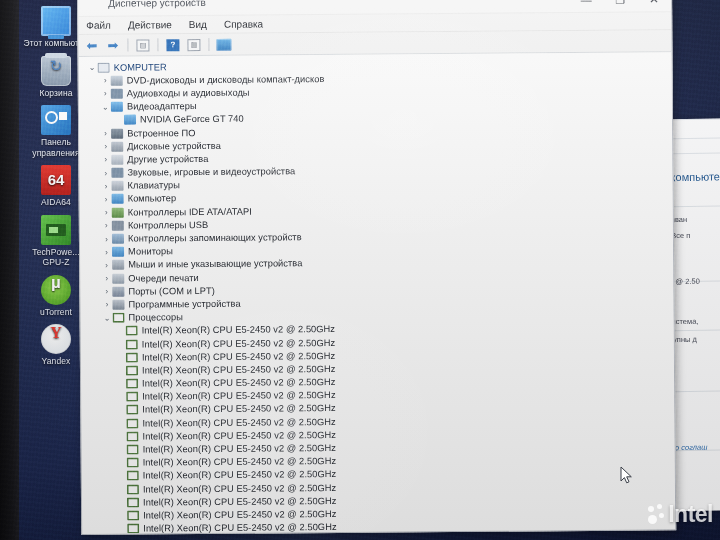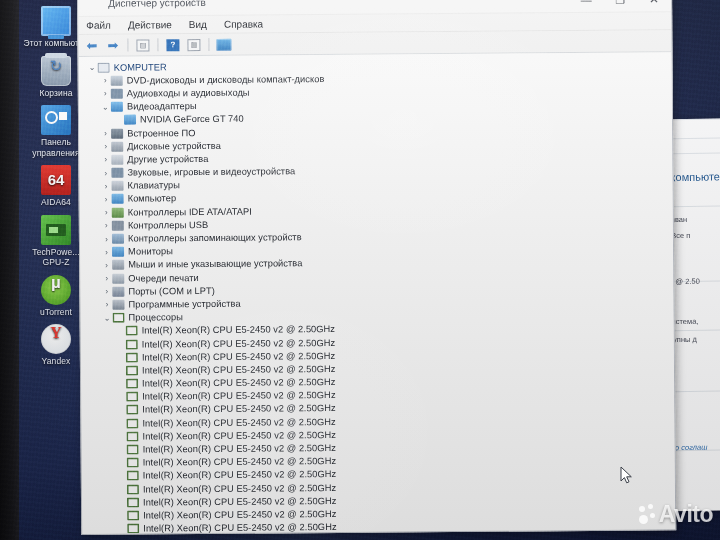--- a/index.html
+++ b/index.html
@@ -520,17 +520,17 @@
     <path d="M1,1 L1,15 L4.4,11.6 L6.7,16.8 L9,15.8 L6.7,10.8 L11.3,10.8 Z" fill="#ffffff" stroke="#3a3f48" stroke-width="1"></path>
   </svg>
 
   <div class="avito">
     <span class="dots">
       <i class="d1"></i>
         <i class="d2"></i>
         <i class="d3"></i>
         <i class="d4"></i>
     </span>
-    <span>Avito</span>
+    <span>Intel</span>
   </div>
 
   <div class="bezel-left"></div>
 </div>
 
 </body></html>

